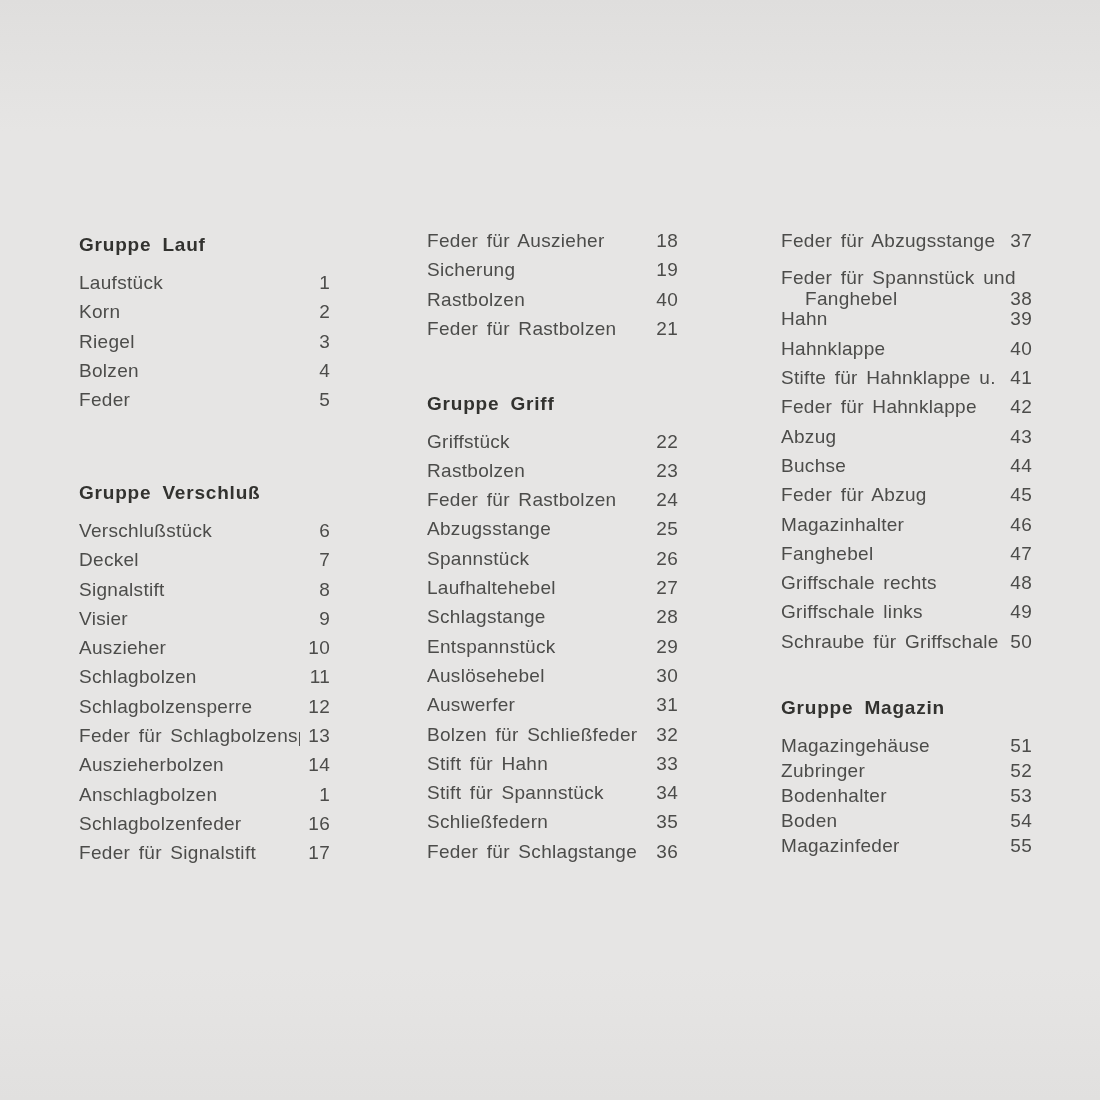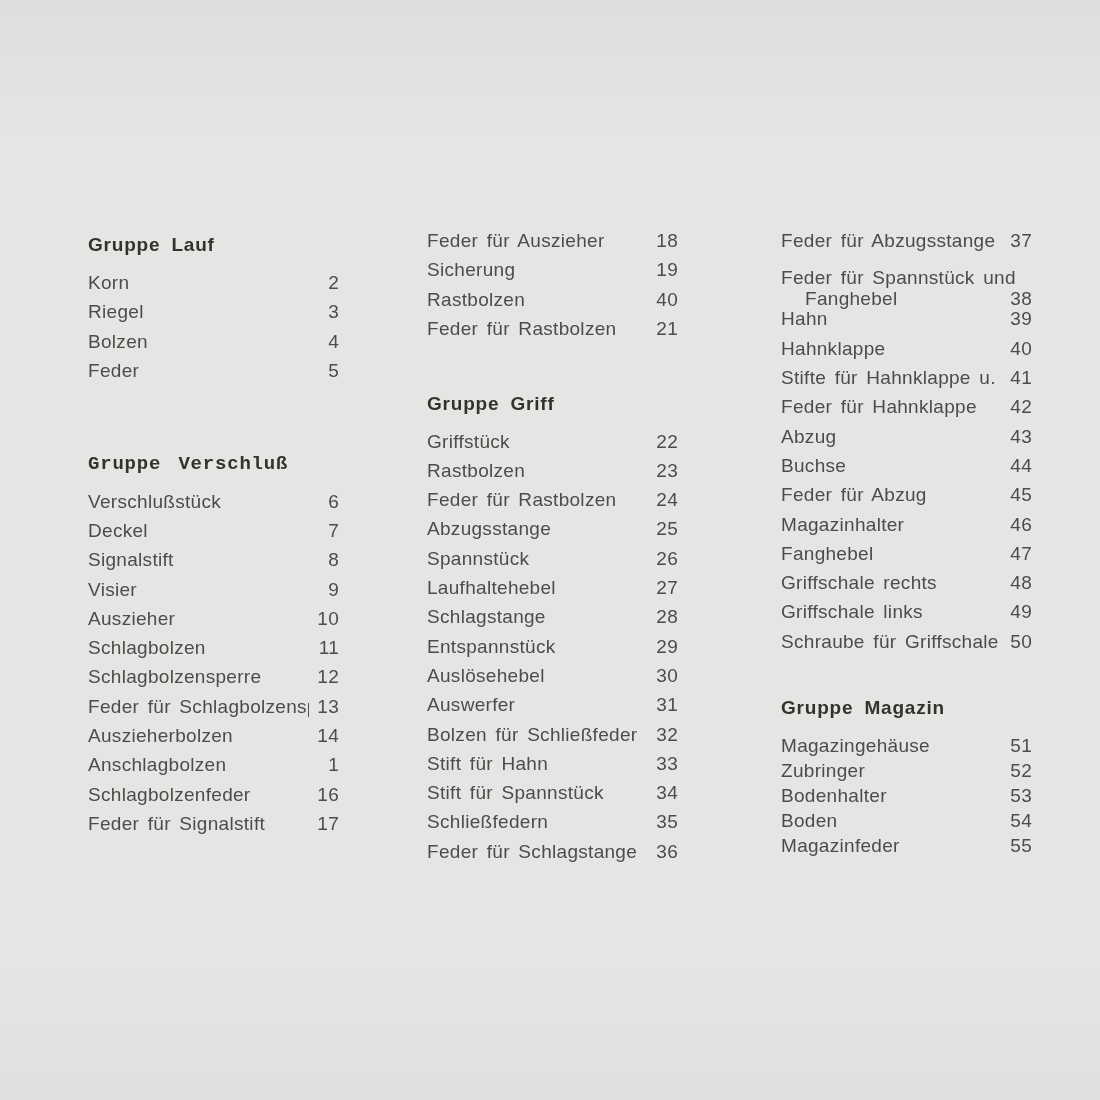--- a/index.html
+++ b/index.html
@@ -18,37 +18,37 @@
   }
   .page {
     position: absolute;
     inset: 0;
   }
   .col {
     position: absolute;
     top: 230px;
     width: 251px;
   }
-  #col1 { left: 88px; }
+  #col1 { left: 79px; }
   #col2 { left: 427px; }
   #col3 { left: 781px; }
 
   .block-heading {
     height: 30px;
     line-height: 30px;
     font-size: 19px;
     font-weight: bold;
     color: var(--heading-color, #32322f);
     letter-spacing: 0.8px;
     word-spacing: 5px;
     white-space: nowrap;
   }
   .block-heading + .block-items { margin-top: 12px; }
 
-  #col1 .b2 { margin-top: 59.5px; font-family: Liberation Mono, monospace; }
+  #col1 .b2 { margin-top: 59.5px; }
   #col2 .b1 { margin-top: 41.4px; }
   #col3 .b1 { margin-top: 33px; }
 
   .row {
     height: 29.3px;
     display: flex;
     justify-content: space-between;
     font-size: 19px;
     color: var(--text-color, #4c4c4a);
     letter-spacing: 0.3px;
@@ -82,20 +82,24 @@
   }
 </style>
 </head>
 <body style="--page-bg: #e5e4e3; --text-color: #4c4c4a; --heading-color: #32322f;">
 
 <div class="page" id="columns-root">
     <div class="col" id="col1">
       <div class="block-heading b0">Gruppe Lauf</div>
       <div class="block-items b1">
         <div class="row">
+          <span class="part-name">Laufstück</span>
+          <span class="part-num">1</span>
+        </div>
+        <div class="row">
           <span class="part-name">Korn</span>
           <span class="part-num">2</span>
         </div>
         <div class="row">
           <span class="part-name">Riegel</span>
           <span class="part-num">3</span>
         </div>
         <div class="row">
           <span class="part-name">Bolzen</span>
           <span class="part-num">4</span>

